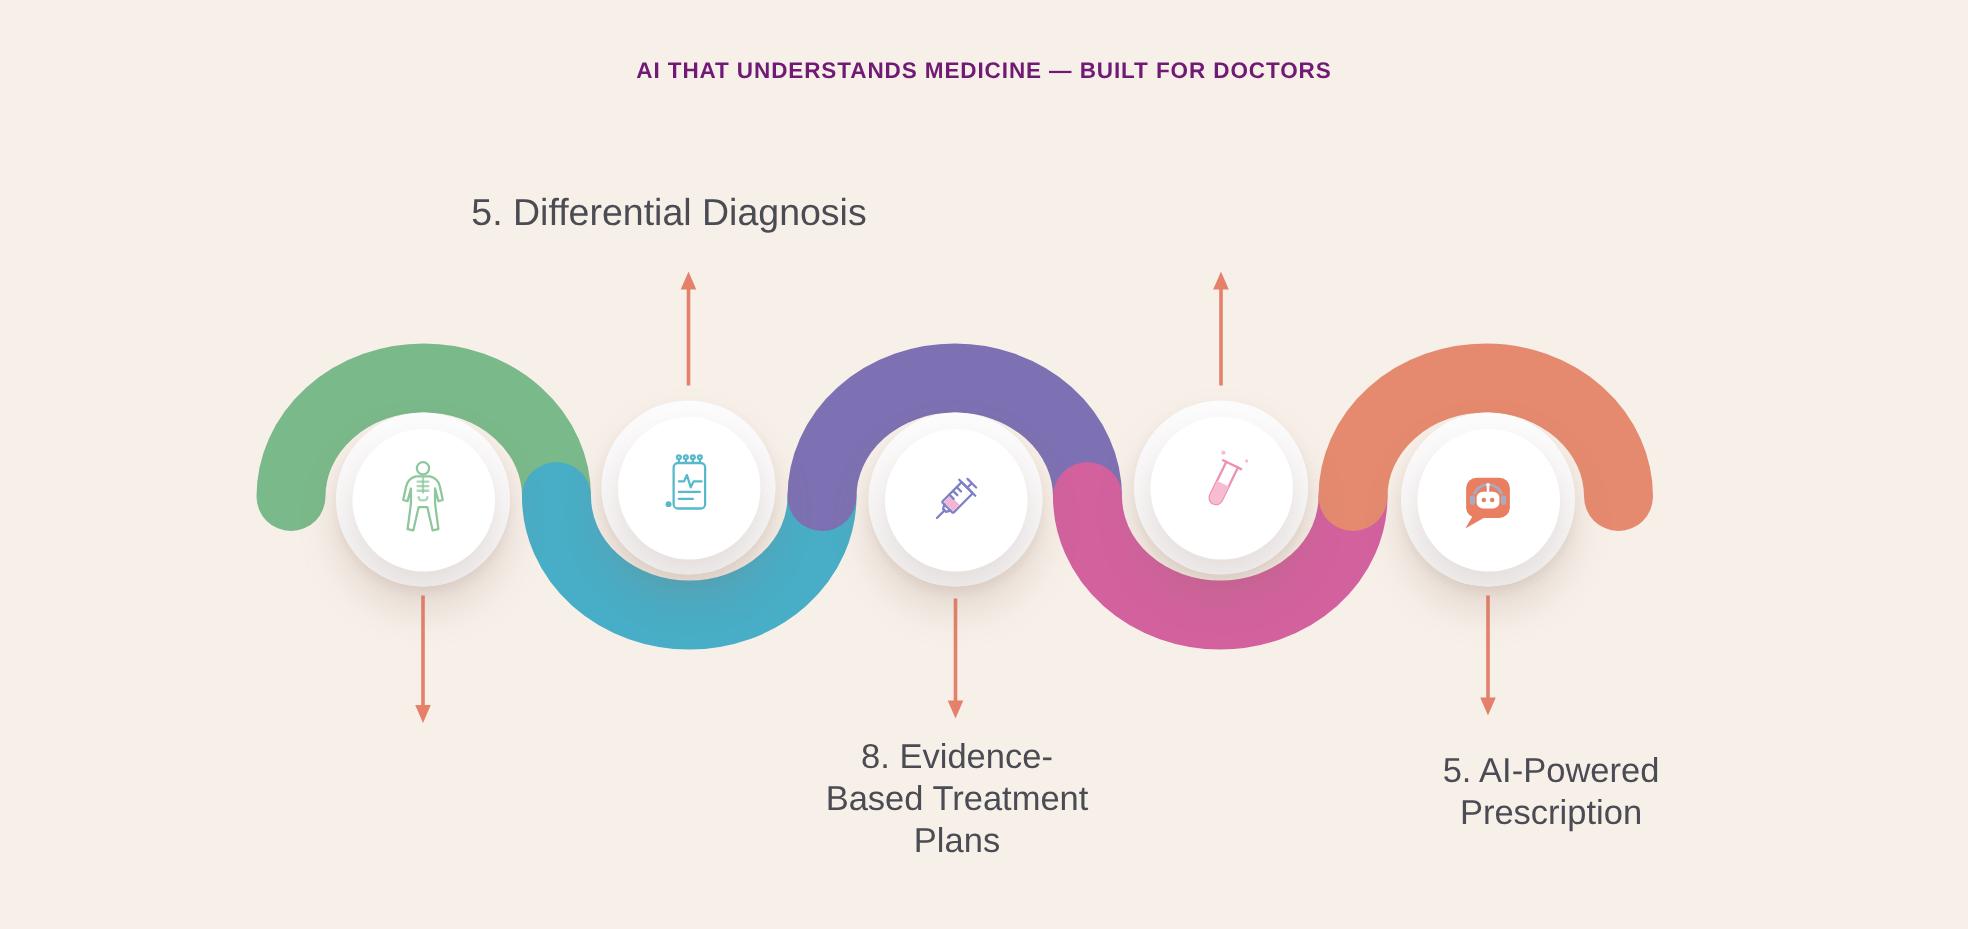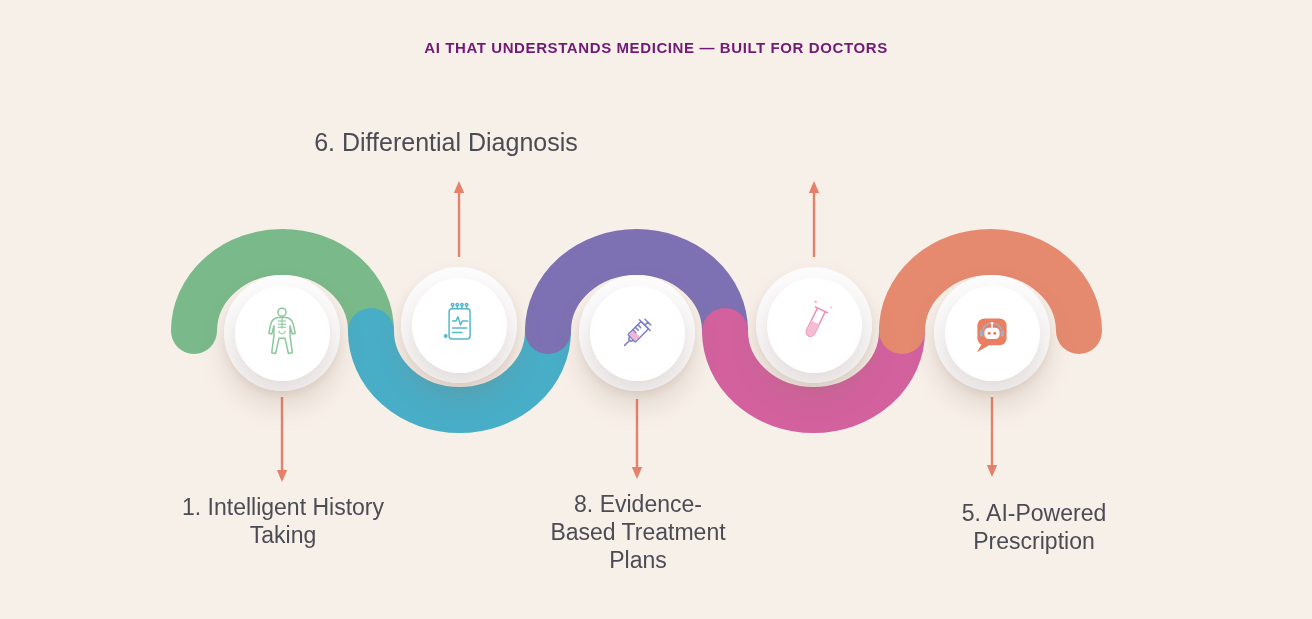--- a/index.html
+++ b/index.html
@@ -138,22 +138,20 @@
         <rect x="31.4" y="21.5" width="3" height="5.6" rx="1.4" fill="#a7adbf"></rect>
         <rect x="17.5" y="19.5" width="13" height="9.6" rx="3.6" fill="#ffffff"></rect>
         <circle cx="21.6" cy="24.3" r="1.3" fill="#e97e61"></circle>
         <circle cx="26.4" cy="24.3" r="1.3" fill="#e97e61"></circle>
         <path d="M24 19.5 v-2.5" stroke="#ffffff" stroke-width="1.4" stroke-linecap="round"></path>
         <circle cx="24" cy="15.7" r="1.1" fill="#ffffff"></circle>
       </svg>
     </div>
   </div>
 
-  <div class="step-label label-bottom" style="left:283px;top:493px;width:260px">1. Intelligent History
-Taking</div>
-  <div class="step-label label-top" style="left:446px;top:128px;width:340px">6. Differential Diagnosis</div>
+  <div class="step-label label-top" style="left:446px;top:128px;width:340px">5. Differential Diagnosis</div>
   <div class="step-label label-bottom" style="left:638px;top:490px;width:260px">8. Evidence-
 Based Treatment
 Plans</div>
   <div class="step-label label-bottom" style="left:1034px;top:499px;width:260px">5. AI-Powered
 Prescription</div>
 
 </div>
 
 </body></html>

